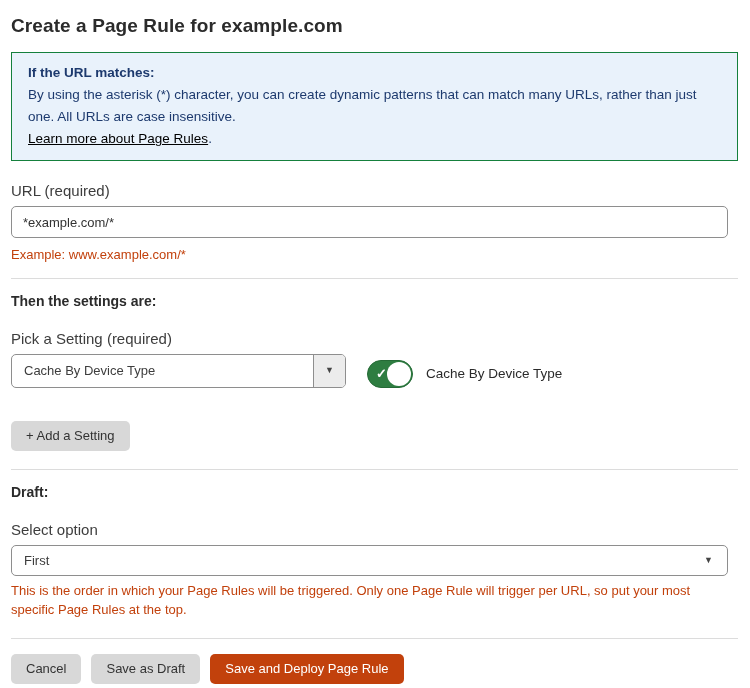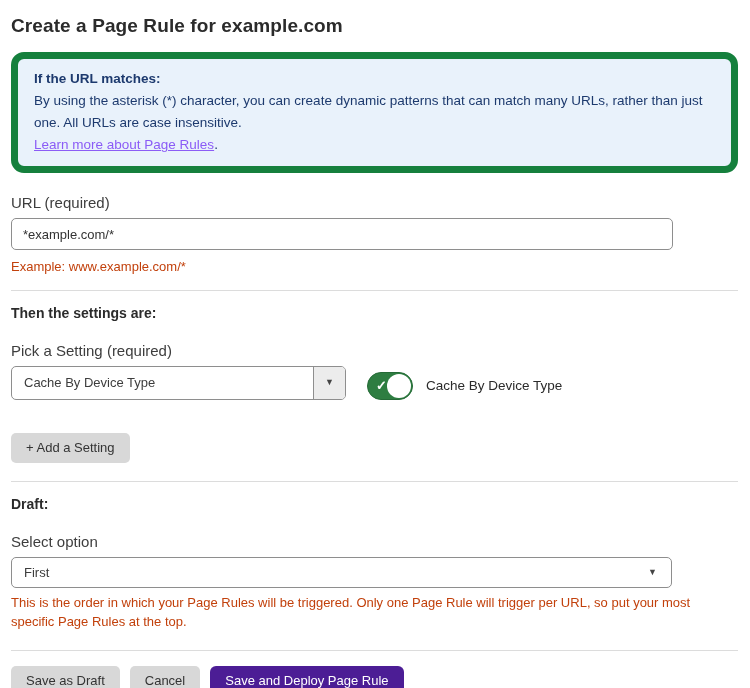--- a/index.html
+++ b/index.html
@@ -16,40 +16,40 @@
   h1.page-title {
     font-size: 19px;
     font-weight: bold;
     color: #2b2b2b;
     letter-spacing: 0.1px;
     margin: 7px 0 15px 0;
   }
 
   .info-box {
     background: #e9f2fb;
-    border: 7px solid #15803d;
-    border-radius: 13px;
+    border: 1px solid #15803d;
+    border-radius: 0;
     padding: 9px 16px 10px 16px;
     color: #1d3a6e;
     font-size: 13.5px;
     line-height: 1.63;
   }
   .info-heading { font-weight: bold; }
-  .info-link { color: #8b5cf6; text-decoration: underline; cursor: pointer; }
+  .info-link { color: #000000; text-decoration: underline; cursor: pointer; }
   .info-link-suffix { color: #1d3a6e; }
 
   .field-label {
     display: block;
     font-size: 15px;
     color: #3d3d3d;
     margin-top: 21px;
   }
   .text-input {
     display: block;
-    width: 662px;
+    width: 717px;
     height: 32px;
     margin-top: 7px;
     padding: 0 11px;
     font-family: "Liberation Sans", sans-serif;
     font-size: 13px;
     color: #333333;
     border: 1px solid #8e8e8e;
     border-radius: 5px;
     background: #ffffff;
     outline: none;
@@ -105,21 +105,21 @@
     justify-content: center;
     background: #ececec;
     border-left: 1px solid #8e8e8e;
   }
   .arrow-glyph {
     font-size: 9px;
     color: #444444;
     line-height: 1;
   }
   .custom-select.full {
-    width: 661px;
+    width: 717px;
     height: 31px;
     margin-top: 7px;
   }
   .custom-select.full .arrow-plain {
     padding-right: 14px;
     display: flex;
     align-items: center;
   }
 
   .toggle-group {
@@ -168,21 +168,21 @@
     font-size: 13px;
     height: 30px;
     padding: 0 15px;
     border: none;
     border-radius: 5px;
     cursor: pointer;
     line-height: 30px;
     text-align: right;
   }
   .btn-gray { background: #d8d8d8; color: #333333; }
-  .btn-blue { background: #4c1d95; color: #ffffff; border-radius: 6px; }
+  .btn-blue { background: #c2410c; color: #ffffff; }
   .add-setting-btn { margin-top: 33px; }
 
   .order-helper { margin-top: 5px; width: 726px; }
 
   .footer-divider { margin-top: 18px; }
   .footer {
     display: flex;
     align-items: center;
     gap: 10px;
     margin-top: 15px;
@@ -240,18 +240,18 @@
     <span class="arrow-plain">
       <span class="arrow-glyph">▼</span>
     </span>
   </div>
 
   <div class="field-helper order-helper">This is the order in which your Page Rules will be triggered. Only one Page Rule will trigger per URL, so put your most specific Page Rules at the top.</div>
 
   <hr class="divider footer-divider">
 
   <div class="footer">
+    <button class="btn btn-gray">Cancel</button>
     <button class="btn btn-gray">Save as Draft</button>
-    <button class="btn btn-gray">Cancel</button>
     <button class="btn btn-blue">Save and Deploy Page Rule</button>
   </div>
 
 </div>
 
 </body></html>

